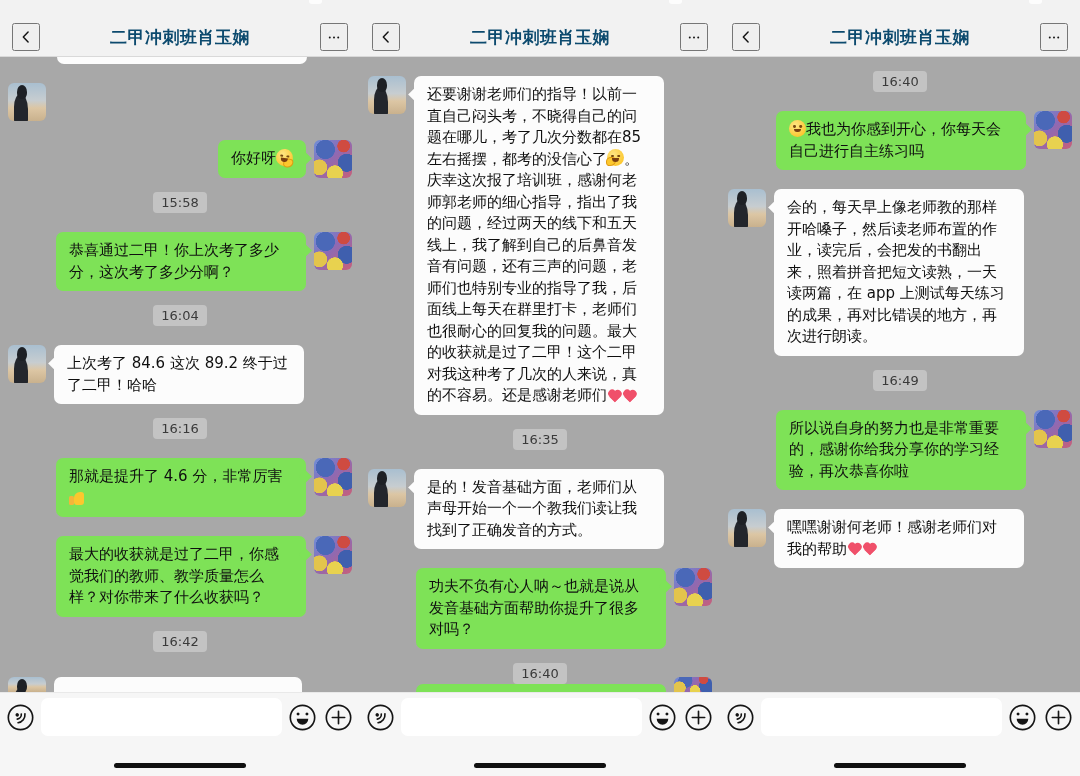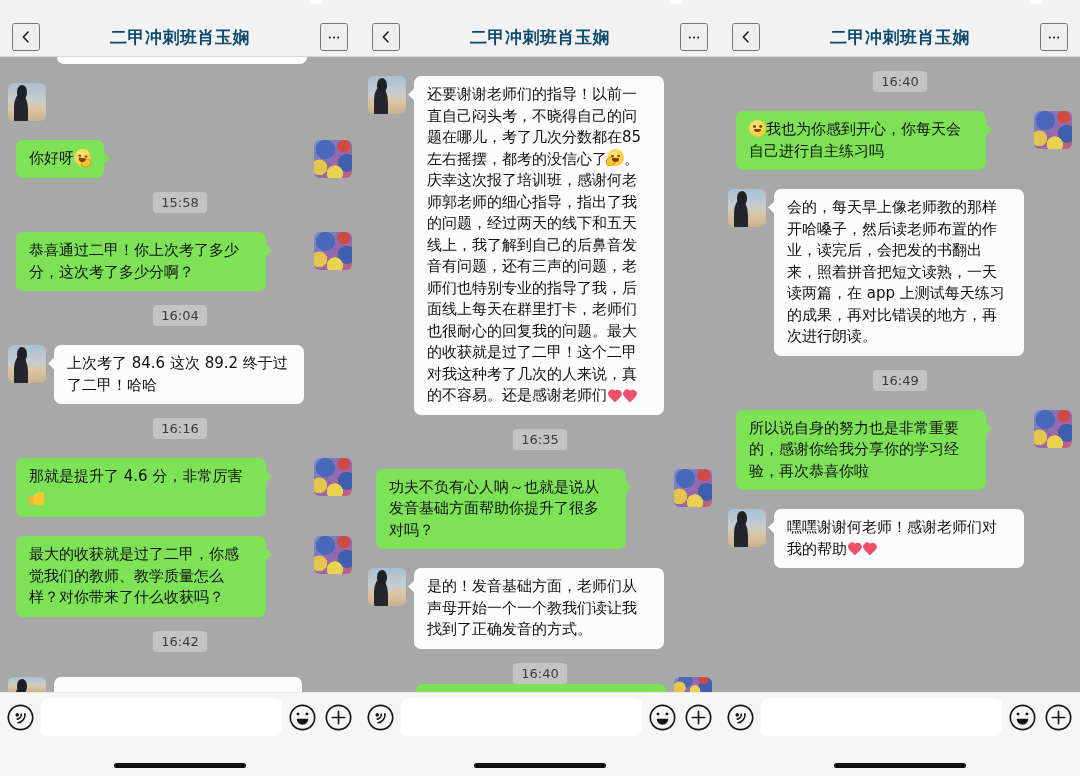--- a/index.html
+++ b/index.html
@@ -9,21 +9,21 @@
   
   .p-header{height:57px;background:#f2f2f2;flex:none;position:relative;
     display:flex;align-items:flex-end;border-bottom:1px solid rgba(0,0,0,.10);box-sizing:border-box;}
   .h-row{width:100%;height:38px;display:flex;align-items:center;padding:0 12px;box-sizing:border-box;}
   .h-title{flex:1;text-align:center;font-size:17px;font-weight:700;color:#0c4a6e;letter-spacing:.5px;}
   .h-btn{width:28px;height:28px;display:flex;align-items:center;justify-content:center;flex:none;}
   .status-frag{position:absolute;top:0;right:38px;width:13px;height:4px;background:#fdfdfd;border-radius:0 0 3px 3px;}
   
   .chat{flex:1;background:#a8a8a8;position:relative;overflow:hidden;display:flex;flex-direction:column;}
   .mrow{display:flex;align-items:flex-start;padding:0 8px;margin-top:19px;}
-  .mrow.out{flex-direction:row-reverse;justify-content:space-between;}
+  .mrow.out{flex-direction:row-reverse;}
   .avatar{width:38px;height:38px;border-radius:6px;flex:none;position:relative;overflow:hidden;}
   .avatar-left{background:linear-gradient(180deg,#a9bfd0 0%,#c7cdd0 46%,#dcc6a4 66%,#c9b18d 100%);}
   .avatar-left::before{content:"";position:absolute;left:6px;top:11px;width:14px;height:28px;background:#23262c;border-radius:46% 54% 10% 10%;}
   .avatar-left::after{content:"";position:absolute;left:9px;top:2px;width:10px;height:14px;background:#1d2025;border-radius:50% 50% 42% 42%;}
   .avatar-right{background:
     radial-gradient(circle at 78% 16%,#cf4b41 0 14%,rgba(0,0,0,0) 15%),
     radial-gradient(circle at 14% 72%,#e3c44c 0 18%,rgba(0,0,0,0) 19%),
     radial-gradient(circle at 55% 88%,#e8d24f 0 20%,rgba(0,0,0,0) 21%),
     radial-gradient(circle at 30% 25%,#4a68b8 0 24%,rgba(0,0,0,0) 25%),
     radial-gradient(circle at 86% 60%,#3f5fae 0 22%,rgba(0,0,0,0) 23%),
@@ -173,27 +173,27 @@
             </svg>
           </button>
         </div>
       </div>
       <div class="chat">
         <div class="mrow in">
           <div class="avatar avatar-left"></div>
           <div class="bubble in">还要谢谢老师们的指导！以前一直自己闷头考，不晓得自己的问题在哪儿，考了几次分数都在85左右摇摆，都考的没信心了<span class="emo emo-face emo-shy"><i class="hand"></i></span>。庆幸这次报了培训班，感谢何老师郭老师的细心指导，指出了我的问题，经过两天的线下和五天线上，我了解到自己的后鼻音发音有问题，还有三声的问题，老师们也特别专业的指导了我，后面线上每天在群里打卡，老师们也很耐心的回复我的问题。最大的收获就是过了二甲！这个二甲对我这种考了几次的人来说，真的不容易。还是感谢老师们<span class="emo emo-heart"></span><span class="emo emo-heart"></span></div>
         </div>
         <div class="time">16:35</div>
+        <div class="mrow in">
+          <div class="avatar avatar-left"></div>
+          <div class="bubble in">是的！发音基础方面，老师们从声母开始一个一个教我们读让我找到了正确发音的方式。</div>
+        </div>
         <div class="mrow out">
           <div class="avatar avatar-right"></div>
           <div class="bubble out">功夫不负有心人呐～也就是说从发音基础方面帮助你提升了很多对吗？</div>
-        </div>
-        <div class="mrow in">
-          <div class="avatar avatar-left"></div>
-          <div class="bubble in">是的！发音基础方面，老师们从声母开始一个一个教我们读让我找到了正确发音的方式。</div>
         </div>
         <div class="time">16:40</div>
         <div class="frag-bottom">
           <div class="fb-bubble" style="right: 54px; width: 250px; height: 8px; background: rgb(126, 226, 87);"></div>
           <div class="fb-avatar avatar-right" style="right: 8px;"></div>
         </div>
       </div>
       <div class="ibar">
         <div class="ibar-row">
           <button class="ibtn">

